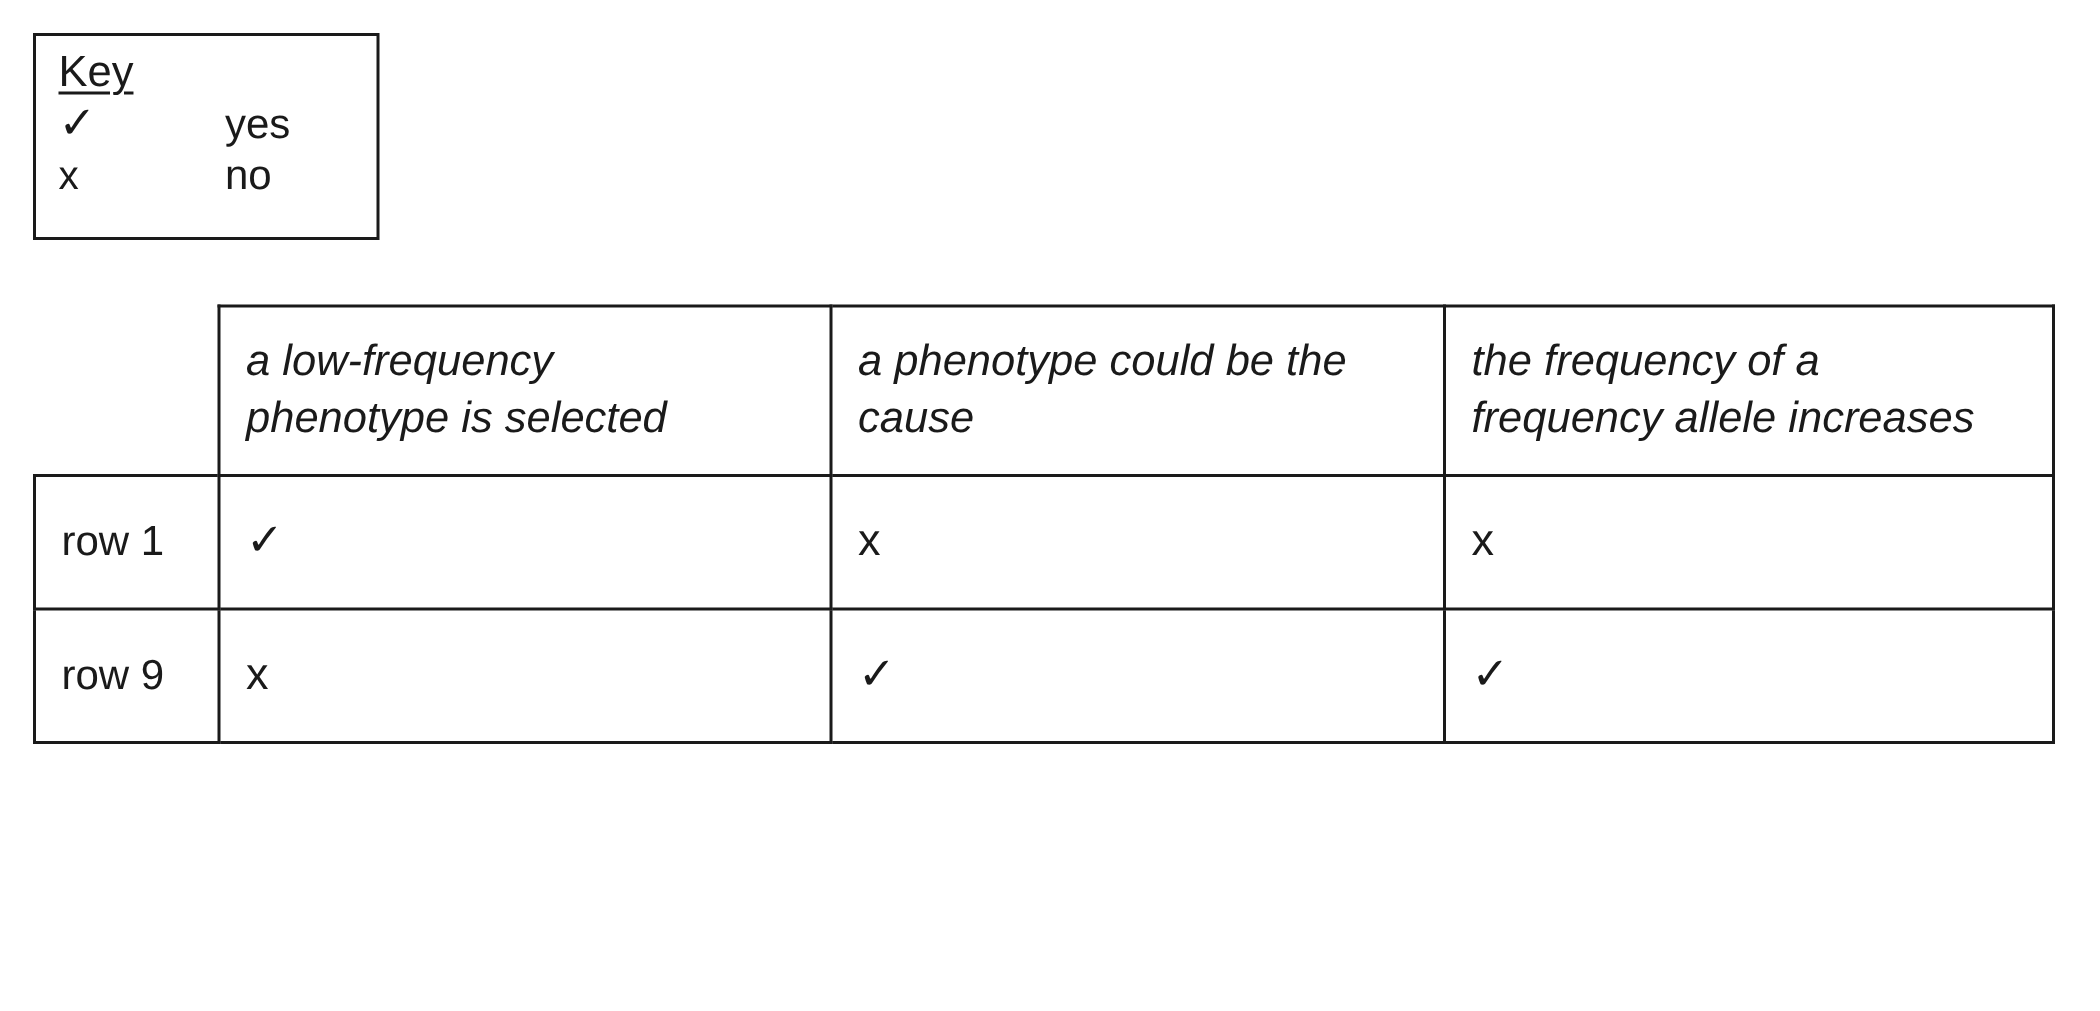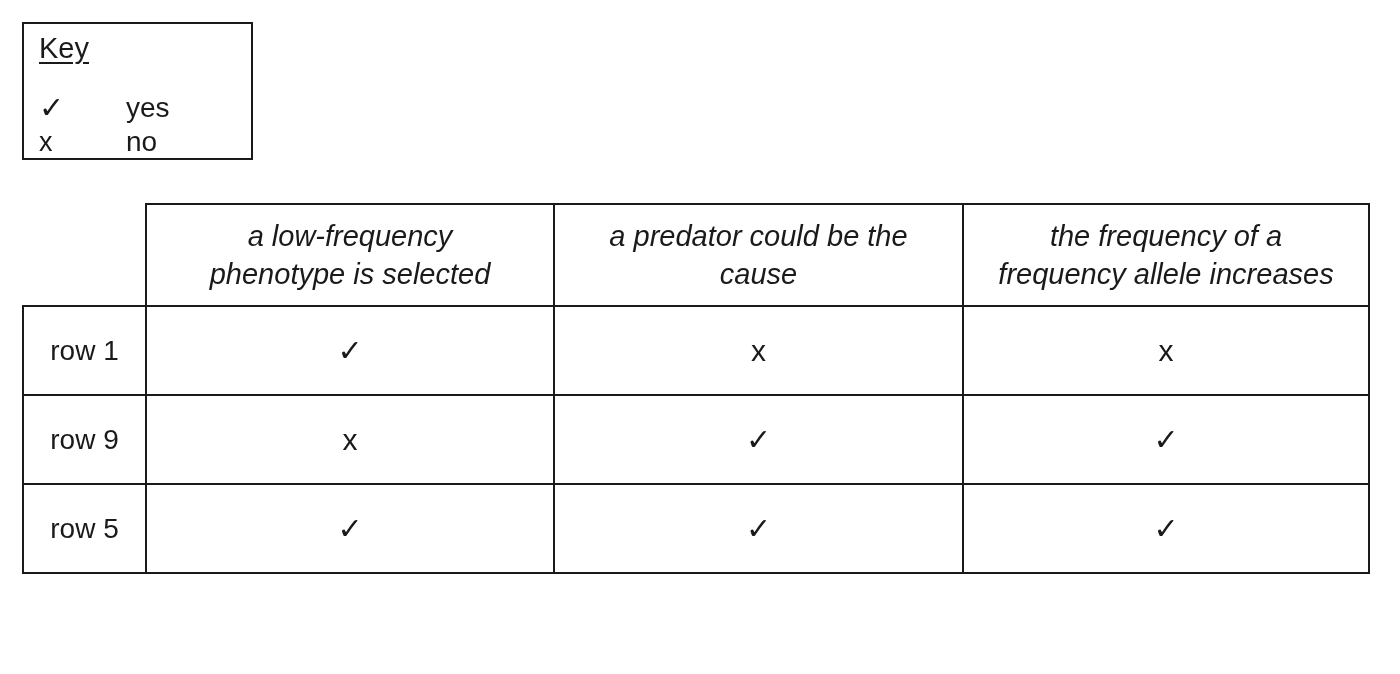--- a/index.html
+++ b/index.html
@@ -27,52 +27,53 @@
     box-sizing: border-box;
     padding: 6px 0 0 15px;
     background: #ffffff;
   }
   .key-title {
     font-size: 29px;
     line-height: 36px;
     text-decoration: underline;
     text-underline-offset: 4px;
     text-decoration-thickness: 2px;
-    margin-bottom: 25px;
+    margin-bottom: 0;
   }
   .key-row {
     display: flex;
     align-items: center;
     height: 34px;
   }
   .key-sym {
     width: 87px;
     font-size: 27px;
     line-height: 1;
   }
   .key-sym.check { font-size: 30px; }
   .key-label {
     font-size: 28px;
     line-height: 1;
+    margin-left: 24px;
   }
 
   
   table.grid {
     position: absolute;
     left: 22px;
     top: 203px;
     border-collapse: collapse;
     table-layout: fixed;
     background: #ffffff;
   }
   table.grid th,
   table.grid td {
     border: 2px solid #1a1a1a;
-    padding: 0;
-    text-align: center;
+    padding: 17px;
+    text-align: left;
     vertical-align: middle;
     overflow: hidden;
   }
   table.grid th.corner {
     border: none;
     background: transparent;
   }
   thead tr { height: 102px; }
   tbody tr { height: 89px; }
 
@@ -117,39 +118,33 @@
     <col class="col-label">
     <col class="col-data-1">
     <col class="col-data-2">
     <col class="col-data-3">
   </colgroup>
   <thead>
     <tr>
       <th class="corner"></th>
       <th class="colhead">a low-frequency
 phenotype is selected</th>
-      <th class="colhead">a predator could be the
+      <th class="colhead">a phenotype could be the
 cause</th>
       <th class="colhead">the frequency of a
 frequency allele increases</th>
     </tr>
   </thead>
   <tbody>
     <tr>
       <th class="rowlabel">row 1</th>
       <td class="mark">✓</td>
       <td class="mark">x</td>
       <td class="mark">x</td>
     </tr>
     <tr>
       <th class="rowlabel">row 9</th>
       <td class="mark">x</td>
       <td class="mark">✓</td>
       <td class="mark">✓</td>
     </tr>
-    <tr>
-      <th class="rowlabel">row 5</th>
-      <td class="mark">✓</td>
-      <td class="mark">✓</td>
-      <td class="mark">✓</td>
-    </tr>
   </tbody>
 </table>
 
 </body></html>

